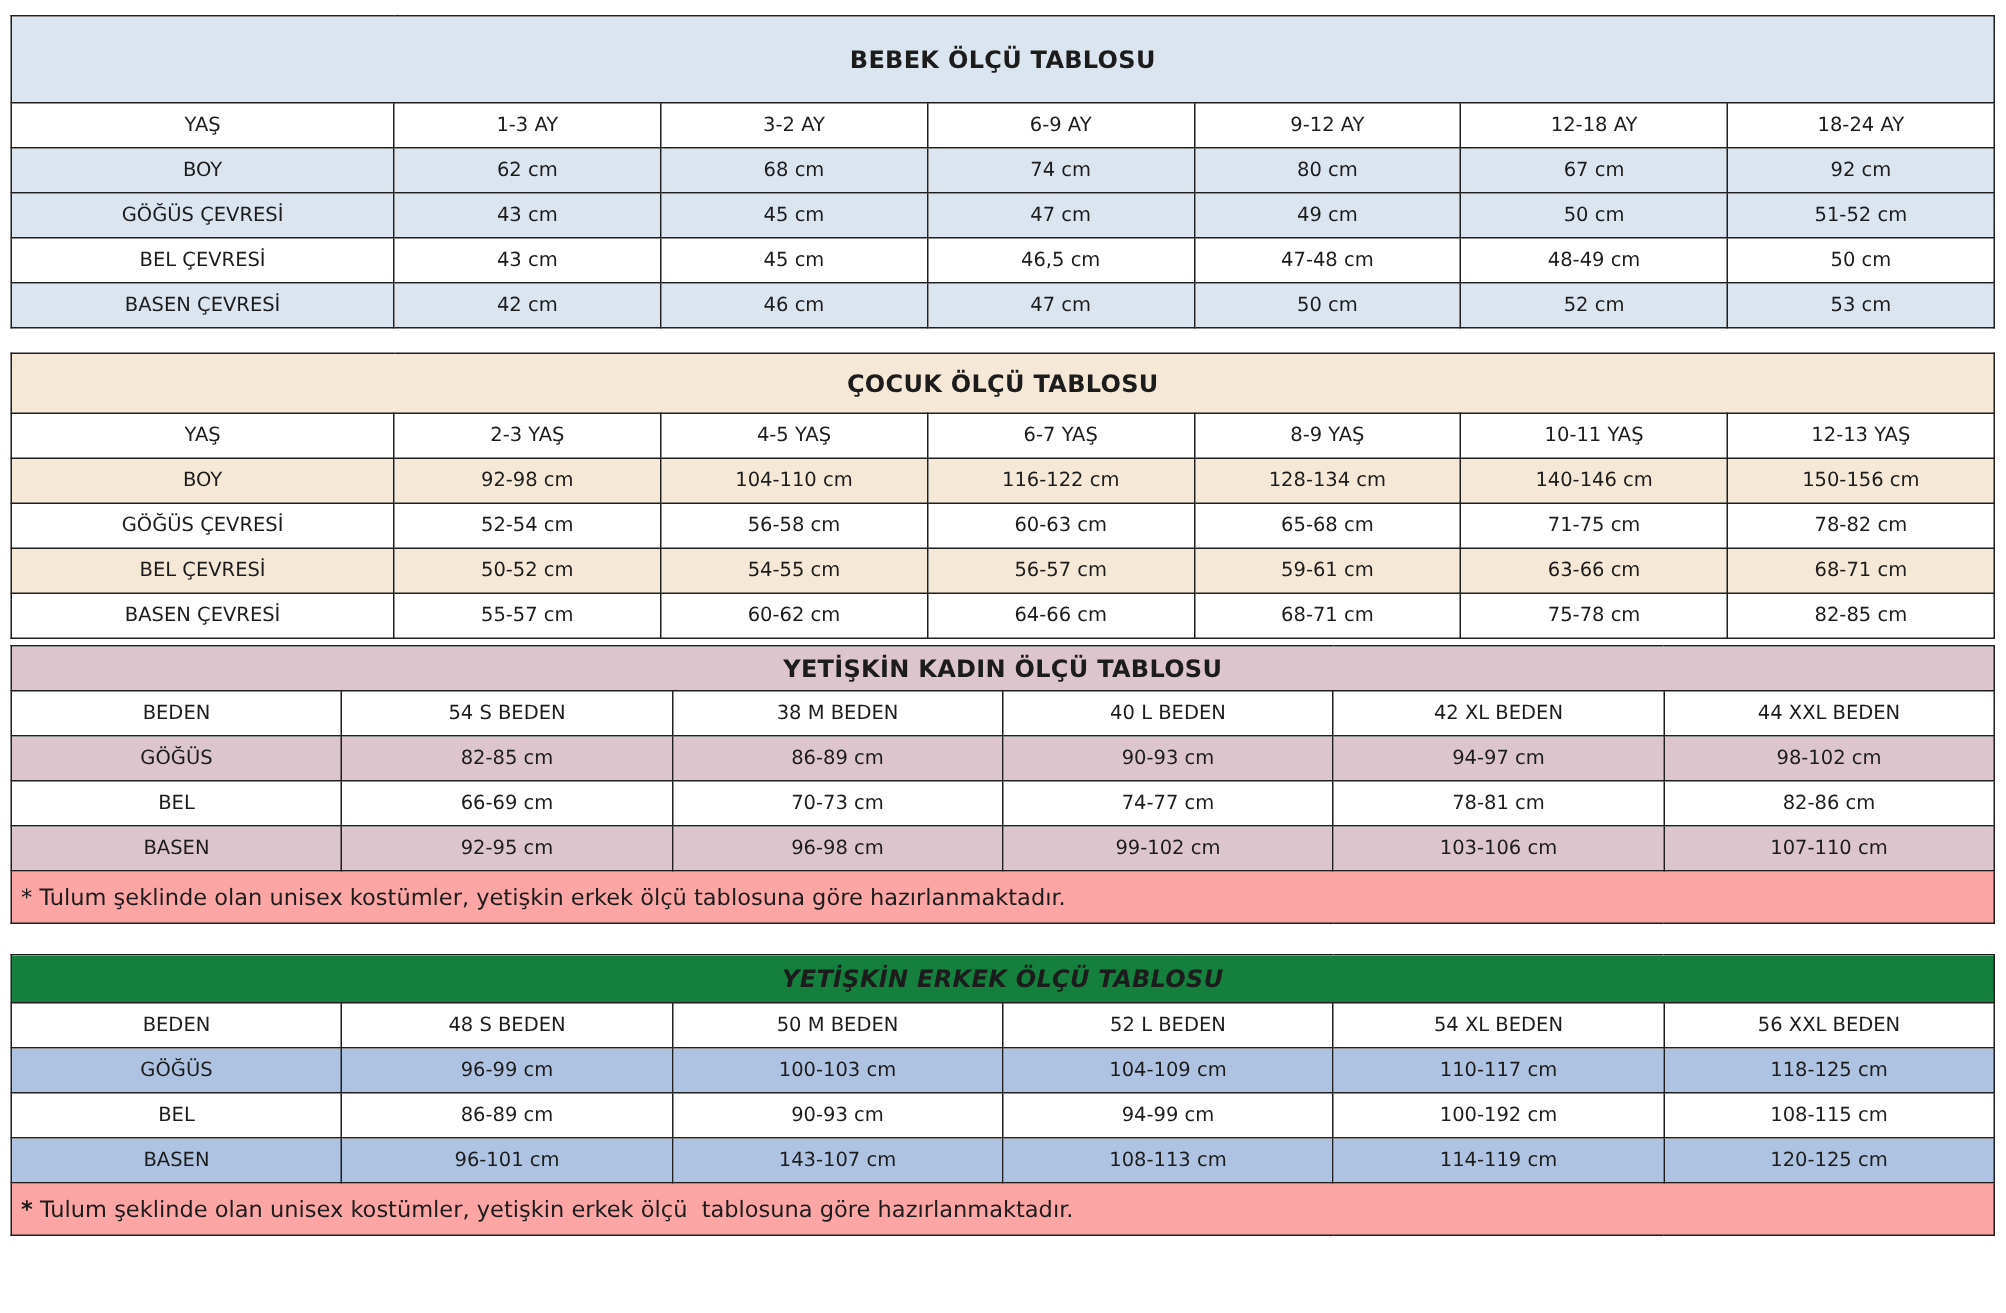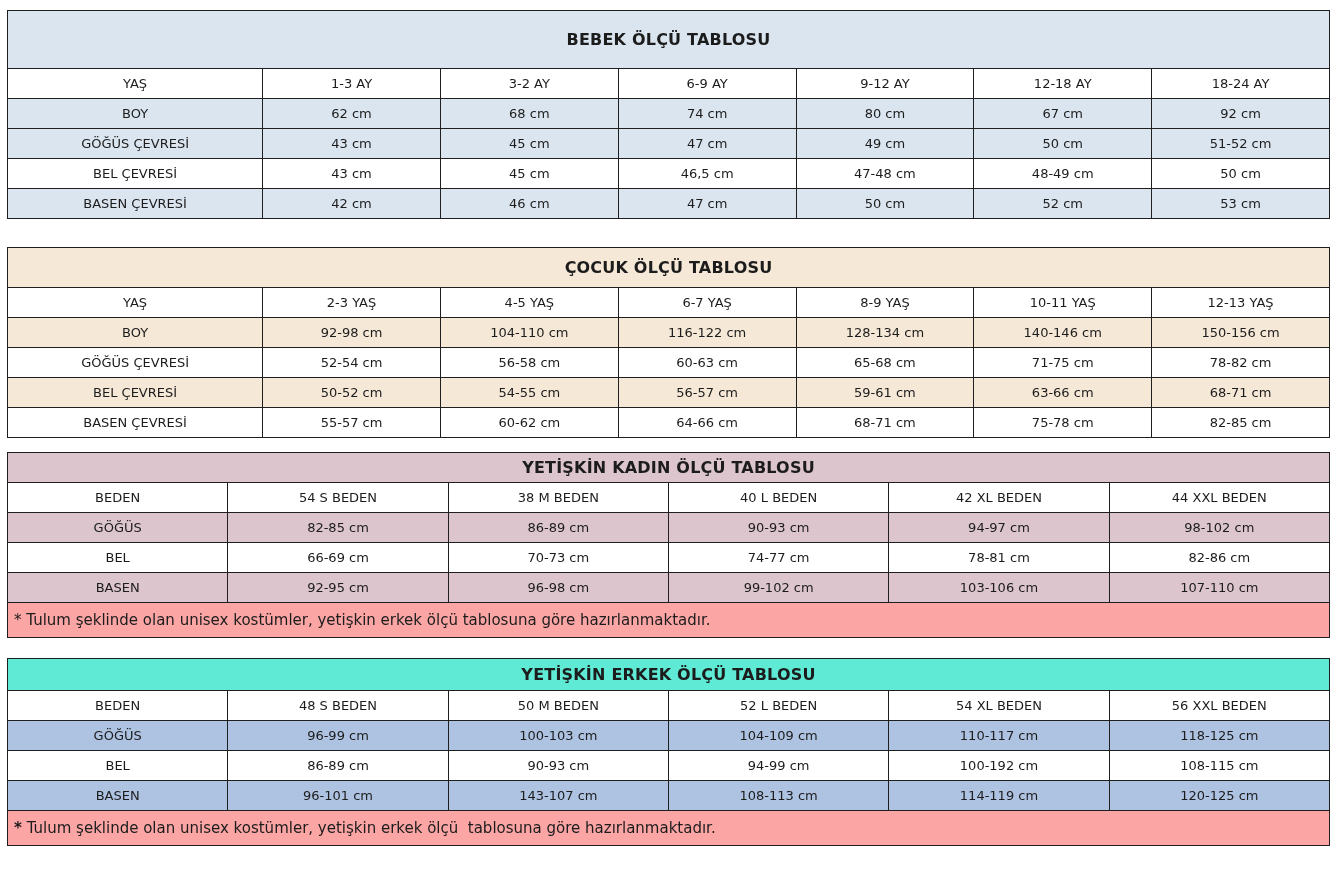--- a/index.html
+++ b/index.html
@@ -33,23 +33,23 @@
     padding: 0 4px;
     overflow: hidden;
   }
   table.size-table th.title-cell {
     font-weight: bold;
     font-size: 16px;
     letter-spacing: 0.2px;
   }
   
   table.size-table:nth-of-type(1) th.title-cell { height: 57px; }
-  table.size-table:nth-of-type(2) { margin-top: 28px; }
+  table.size-table:nth-of-type(2) { margin-top: 16px; }
   table.size-table:nth-of-type(2) th.title-cell { height: 39px; }
-  table.size-table:nth-of-type(3) { margin-top: 14px; }
+  table.size-table:nth-of-type(3) { margin-top: 4px; }
   table.size-table:nth-of-type(3) th.title-cell { height: 29px; }
   table.size-table:nth-of-type(4) { margin-top: 20px; }
   table.size-table:nth-of-type(4) th.title-cell { height: 31px; }
 
   table.size-table td.footnote-cell {
     text-align: left;
     font-size: 15px;
     padding: 3px 6px;
     height: 28px;
     white-space: pre-wrap;
@@ -243,21 +243,21 @@
       <colgroup>
         <col style="width: 16.667%;">
         <col style="width: 16.667%;">
         <col style="width: 16.667%;">
         <col style="width: 16.667%;">
         <col style="width: 16.667%;">
         <col style="width: 16.667%;">
       </colgroup>
       <thead>
         <tr>
-          <th colspan="6" class="title-cell" style="background: #5eead4;">YETİŞKİN ERKEK ÖLÇÜ TABLOSU</th>
+          <th colspan="6" class="title-cell" style="background: #15803d; font-style: italic;">YETİŞKİN ERKEK ÖLÇÜ TABLOSU</th>
         </tr>
       </thead>
       <tbody>
         <tr>
           <td>BEDEN</td>
           <td>48 S BEDEN</td>
           <td>50 M BEDEN</td>
           <td>52 L BEDEN</td>
           <td>54 XL BEDEN</td>
           <td>56 XXL BEDEN</td>

